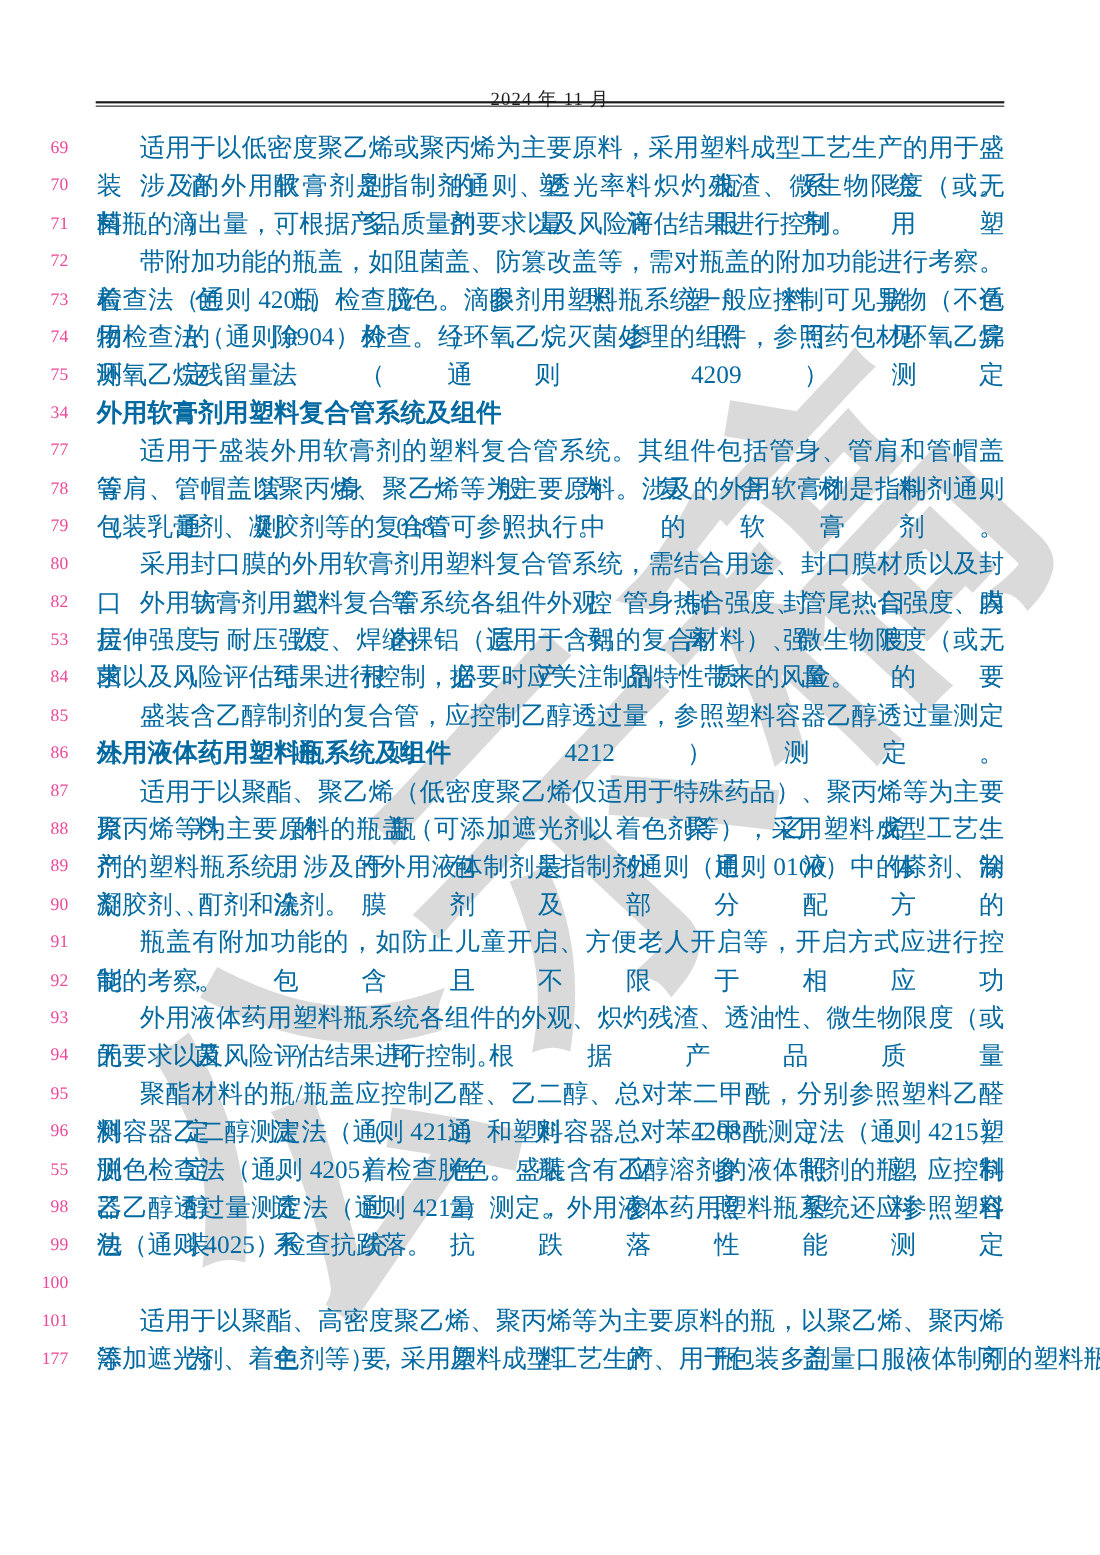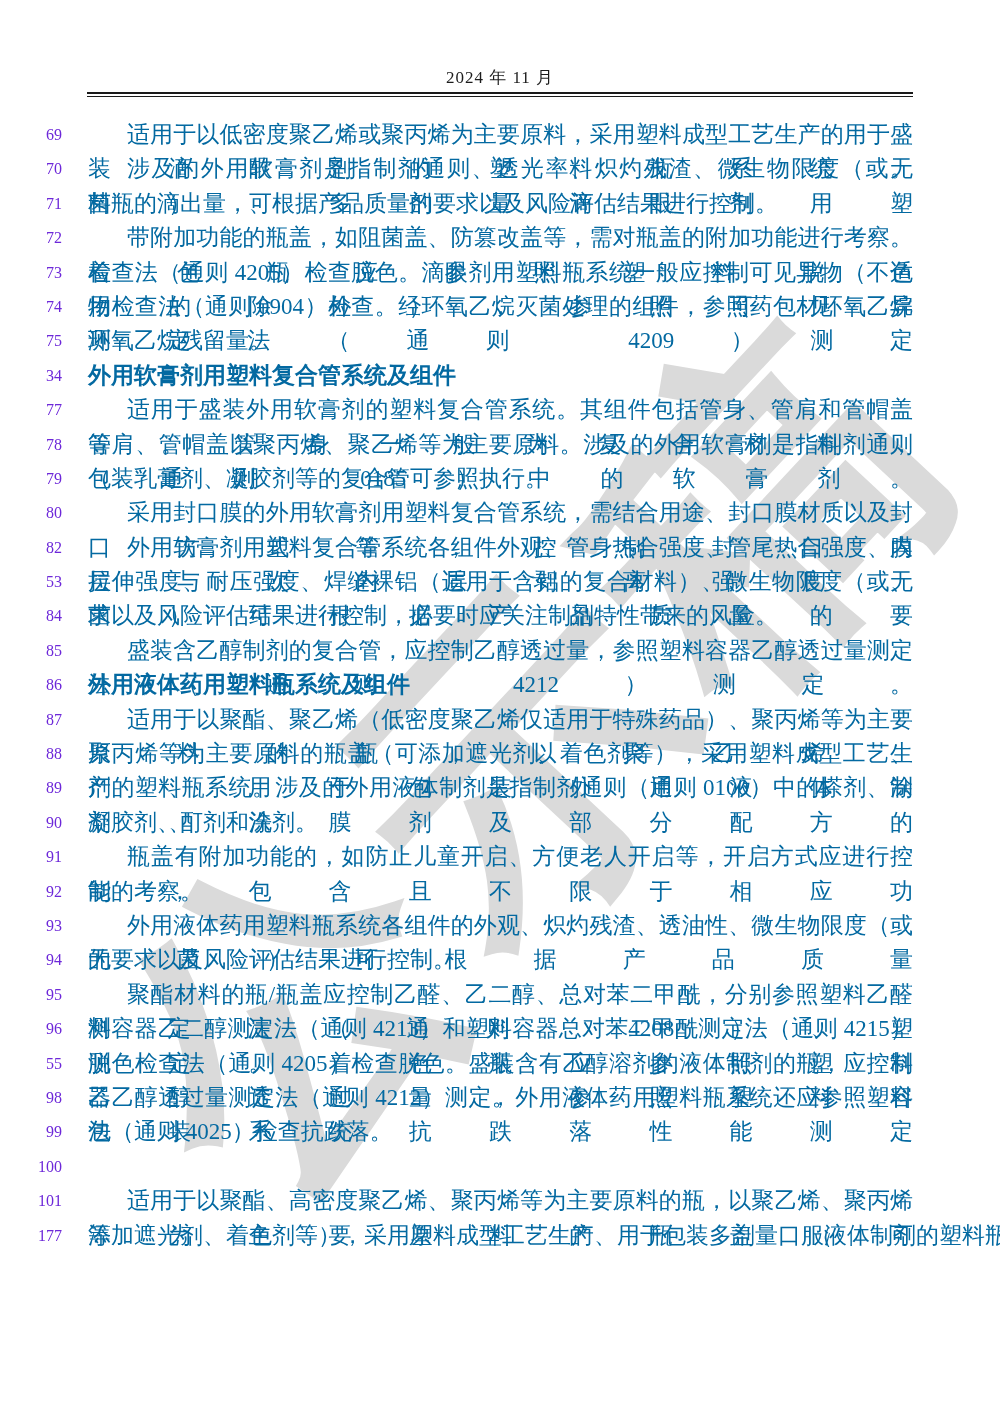--- a/index.html
+++ b/index.html
@@ -19,21 +19,21 @@
     font-weight:700;
     font-size:330px;
     letter-spacing:14px;
     white-space:nowrap;
     color:#dadada;
     z-index:0;
     user-select:none;
   }
   .header-date{
     position:absolute;
-    top:66px;left:0;width:1000px;
+    top:78px;left:0;width:1000px;
     text-align:center;
     font-size:17px;
     color:#1c1c1c;
     z-index:2;
     letter-spacing:1px;
   }
   .header-rule{
     position:absolute;
     top:92px;left:87px;right:87px;
     height:2px;
@@ -50,21 +50,21 @@
     position:relative;
     height:34.4px;
     line-height:34.4px;
   }
   .line .num{
     position:absolute;
     left:0;top:0;
     width:62px;
     text-align:right;
     font-size:16px;
-    color:#6d28d9;
+    color:#ec4899;
   }
   .line .txt{
     position:absolute;
     left:88px;top:0;
     width:825px;
     font-size:23px;
     color:#0369a1;
     white-space:nowrap;
   }
   .line .txt.stretch{

